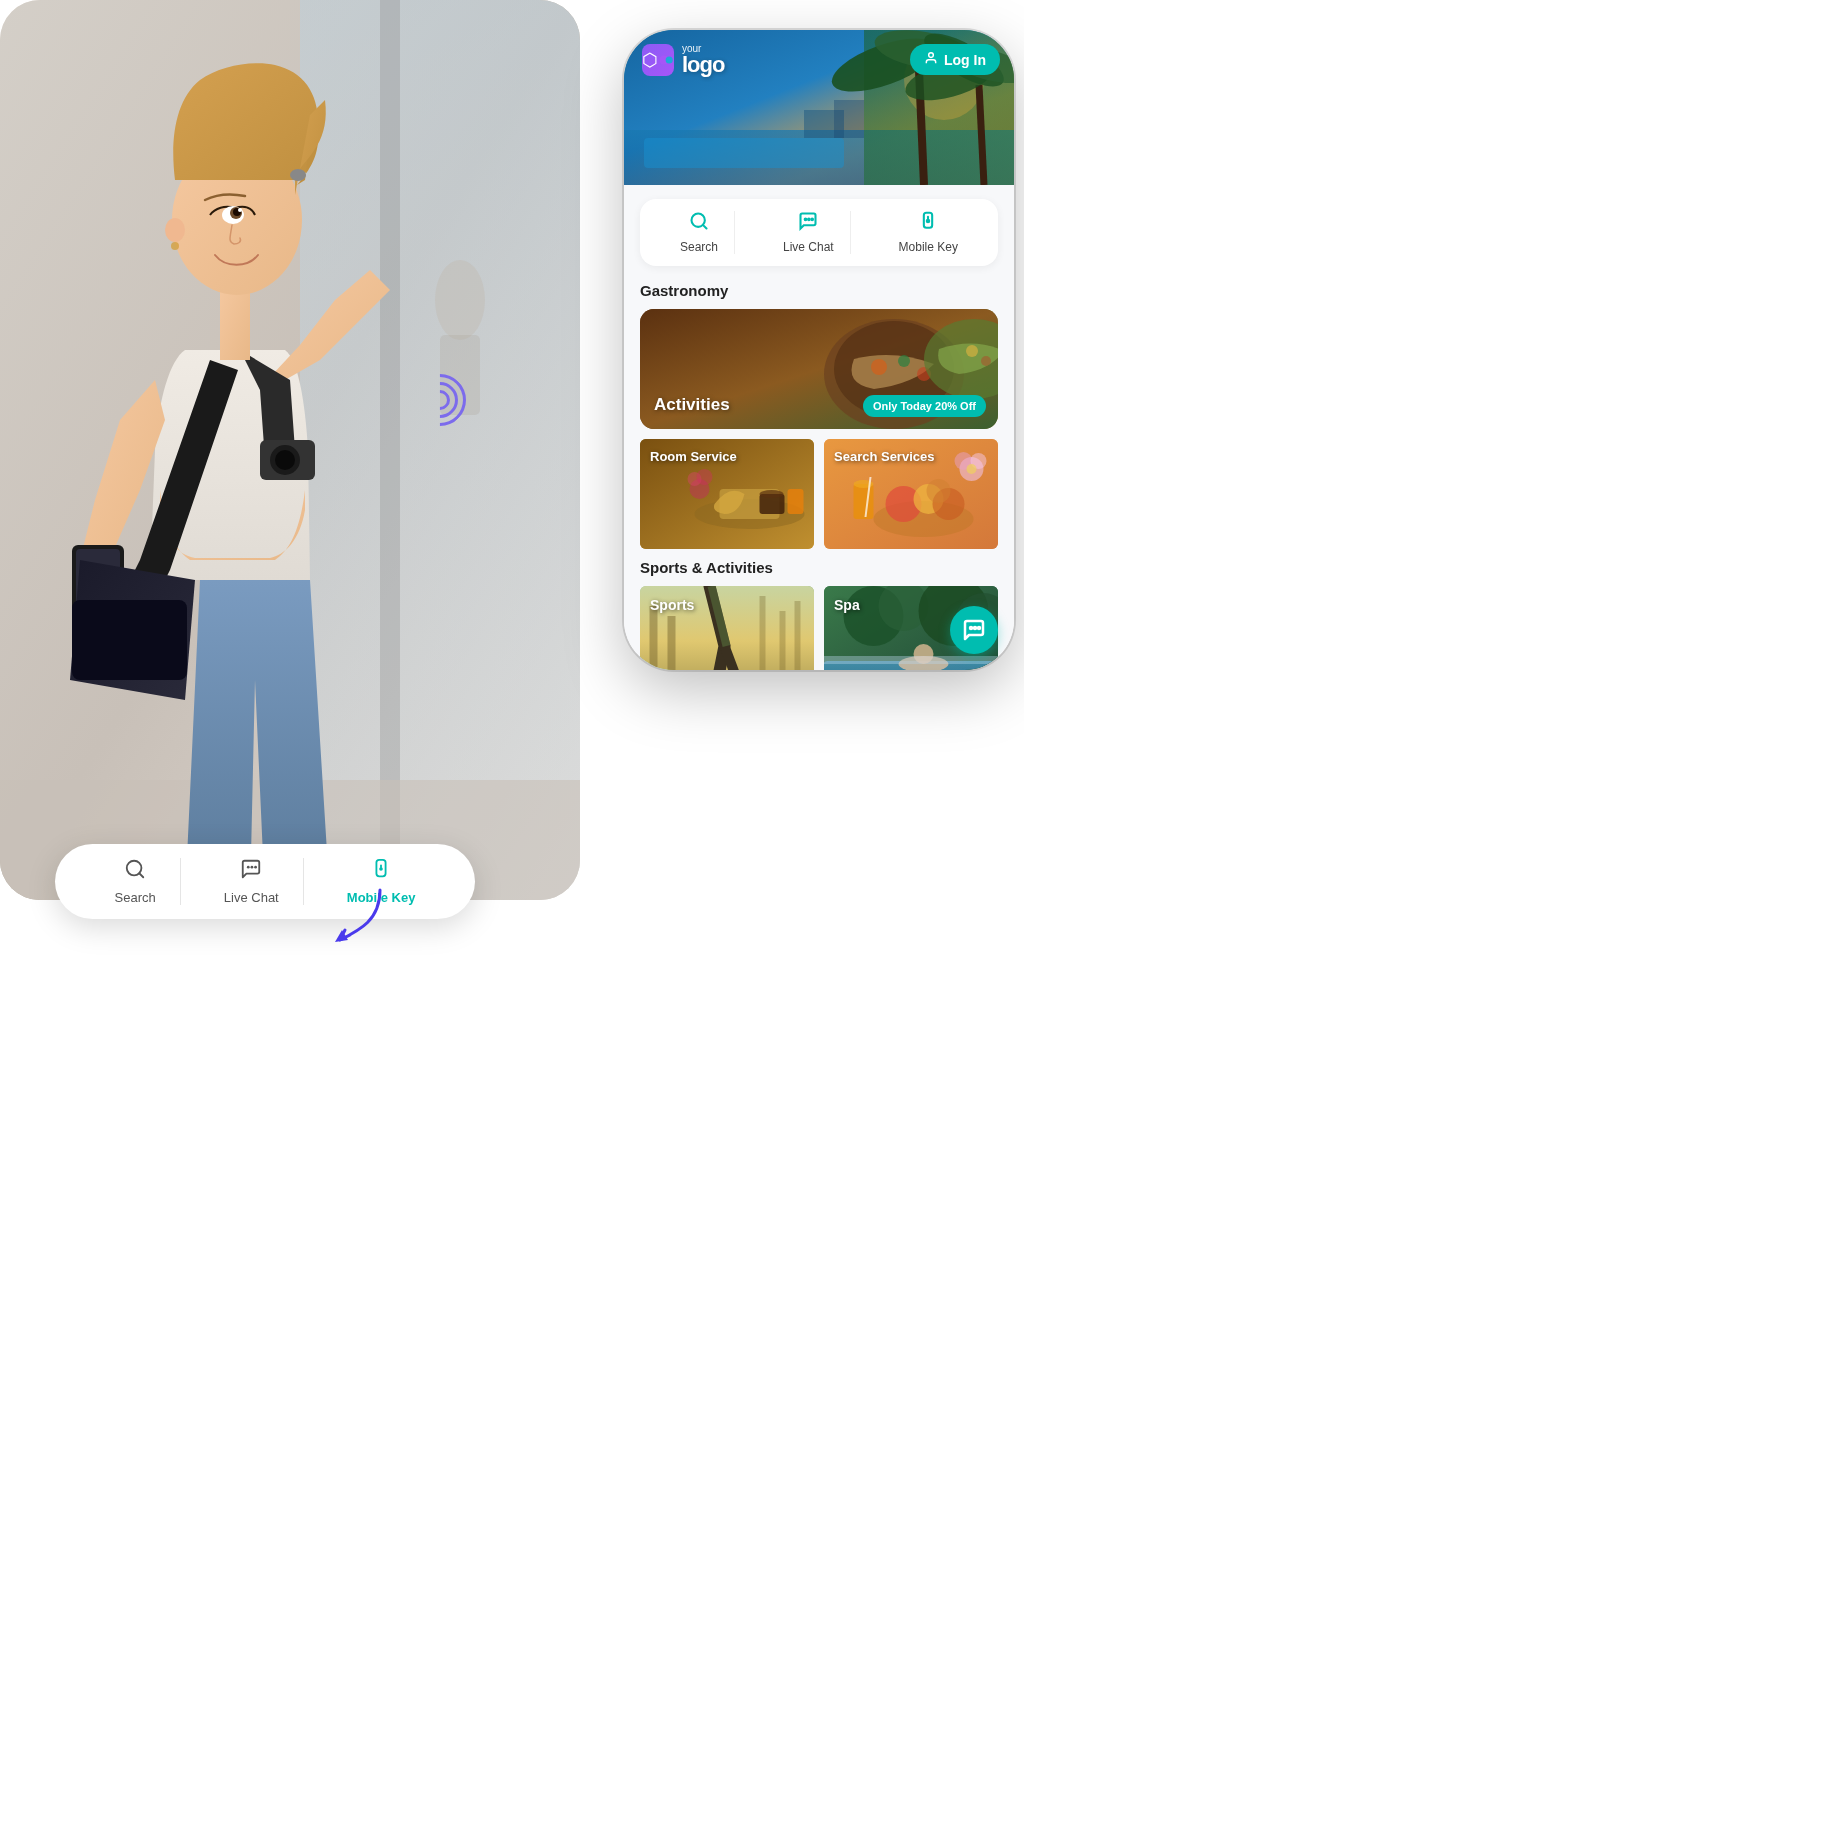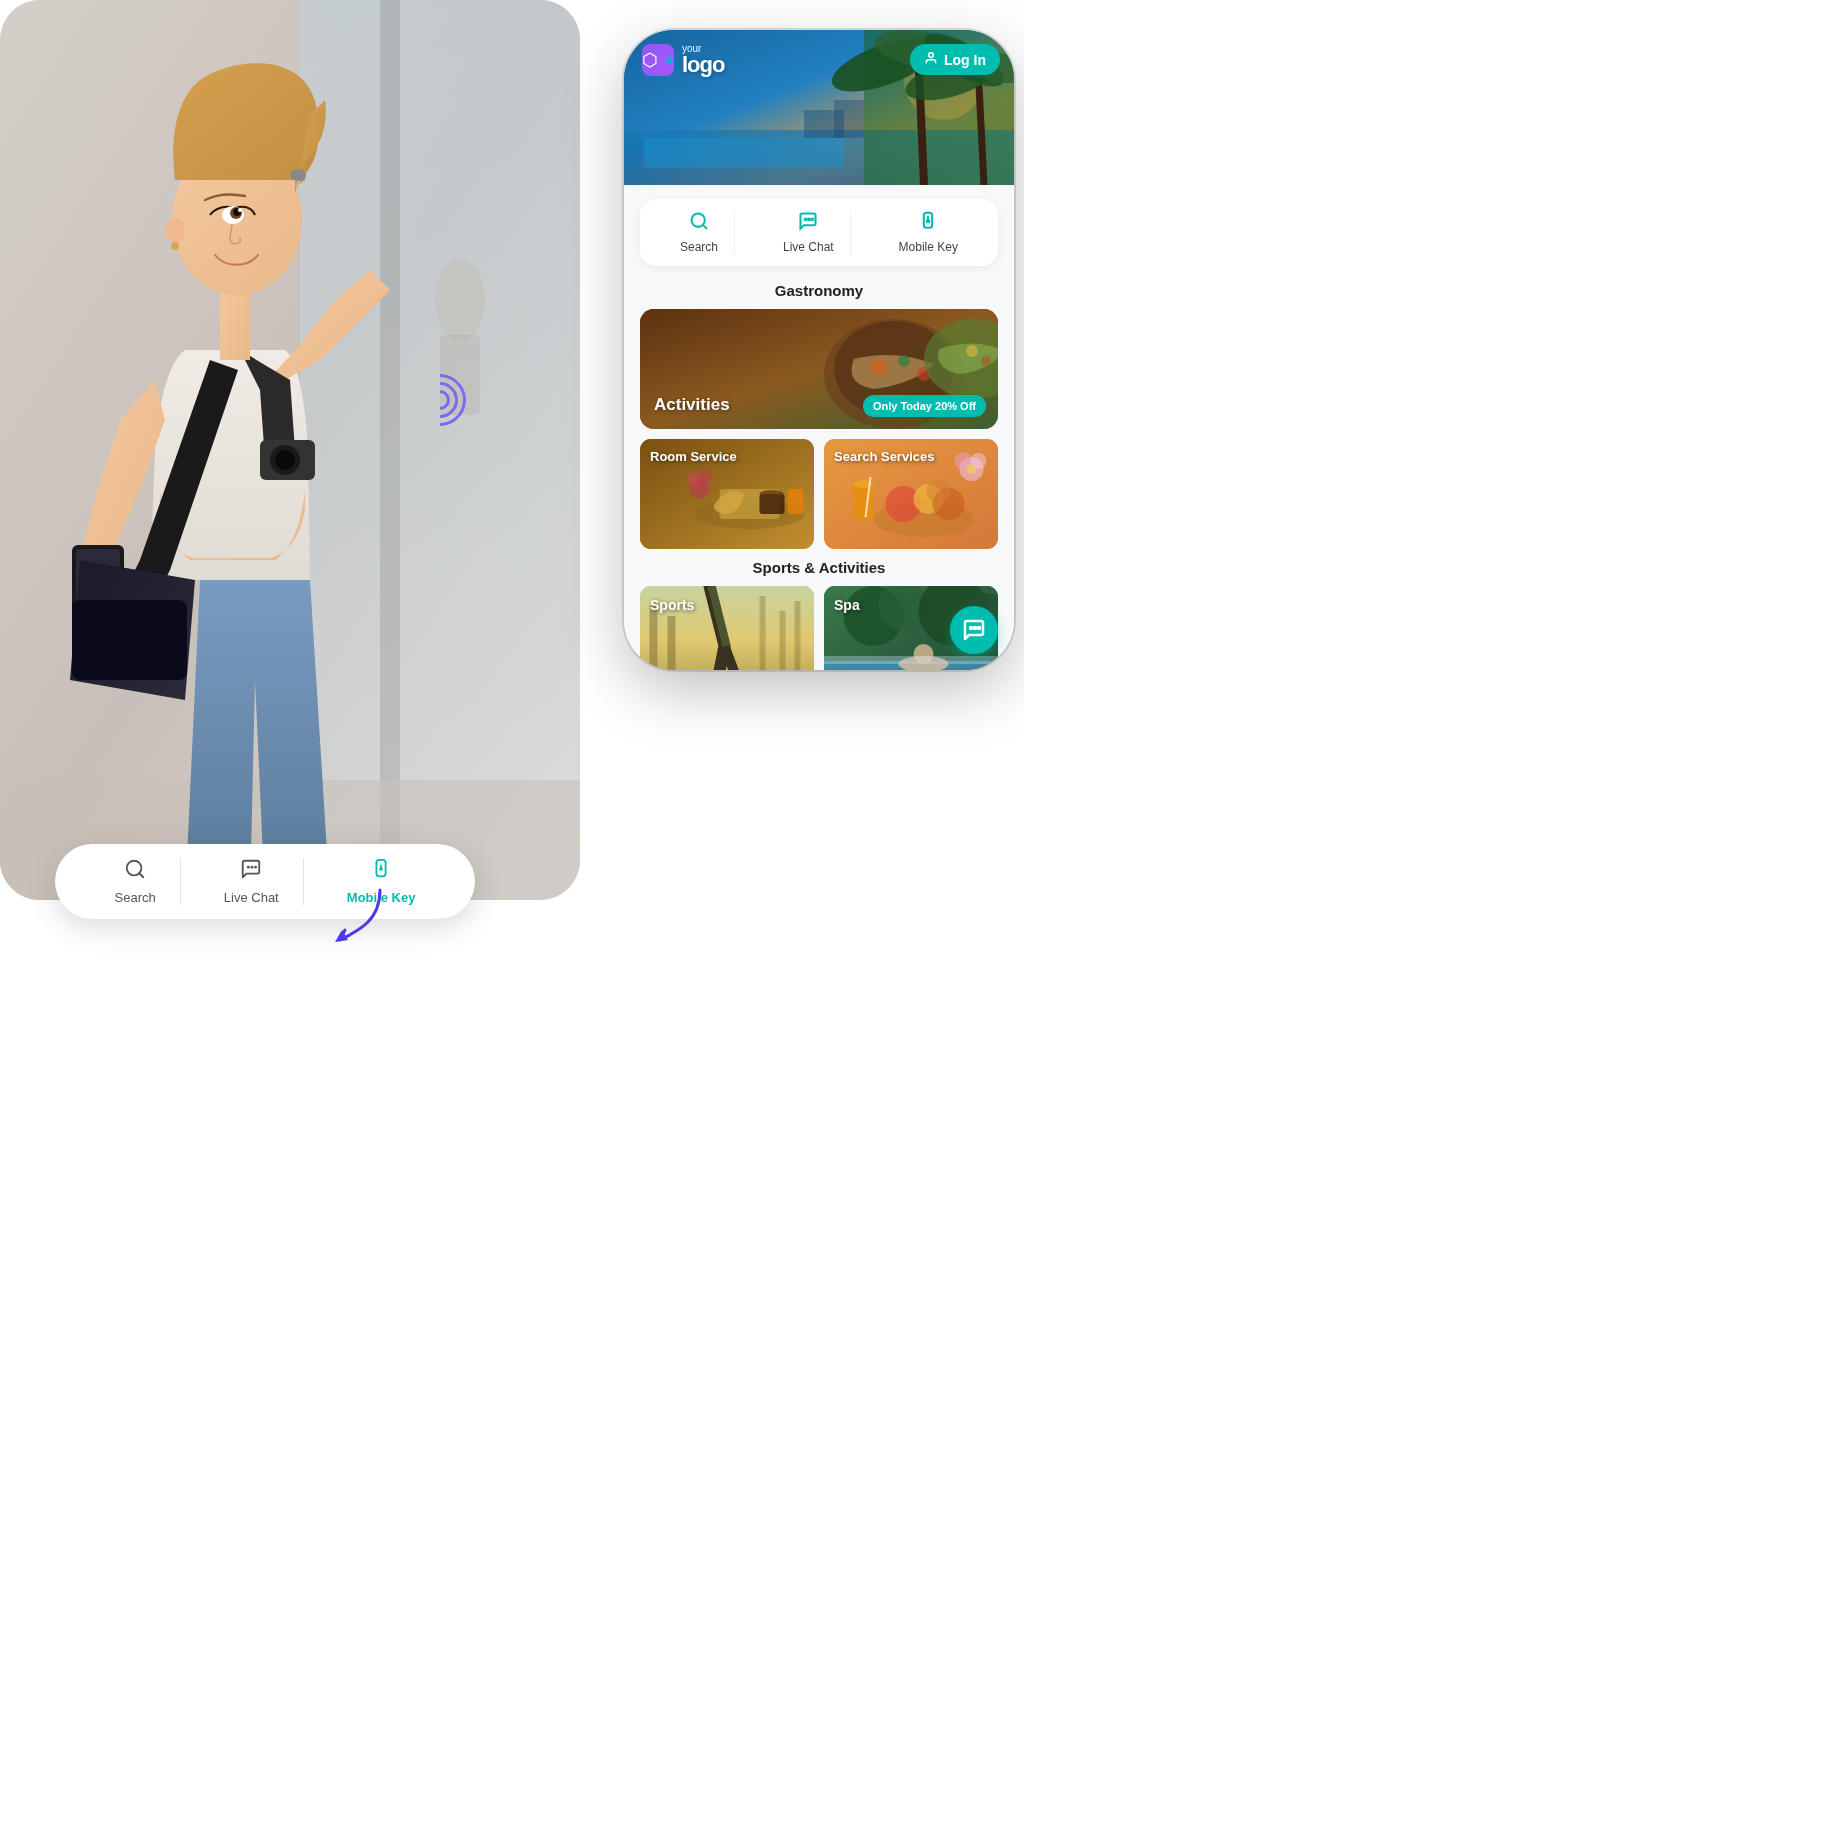--- a/index.html
+++ b/index.html
@@ -217,21 +217,20 @@
     }
     .qa-icon { font-size: 20px; color: #00bdb0; }
     .qa-label { font-size: 12px; color: #444; font-weight: 500; }
 
     
     .section-title {
       font-size: 15px;
       font-weight: 700;
       color: #222;
       margin-bottom: 10px;
-      text-align: center;
     }
 
     
     .card-grid-full {
       border-radius: 14px;
       overflow: hidden;
       margin-bottom: 10px;
       position: relative;
       height: 120px;
       background: linear-gradient(90deg, #5a3a1a 0%, #8b5a2b 40%, #3d6b3a 70%, #2d5a2d 100%);
@@ -258,21 +257,21 @@
       text-align: right;
     }
 
     .card-row {
       display: flex;
       gap: 10px;
       margin-bottom: 10px;
     }
     .card-half {
       flex: 1;
-      border-radius: 11px;
+      border-radius: 6px;
       overflow: hidden;
       position: relative;
       height: 110px;
     }
     .card-half .card-bg {
       width: 100%;
       height: 100%;
       background-size: cover;
       background-position: center;
     }

